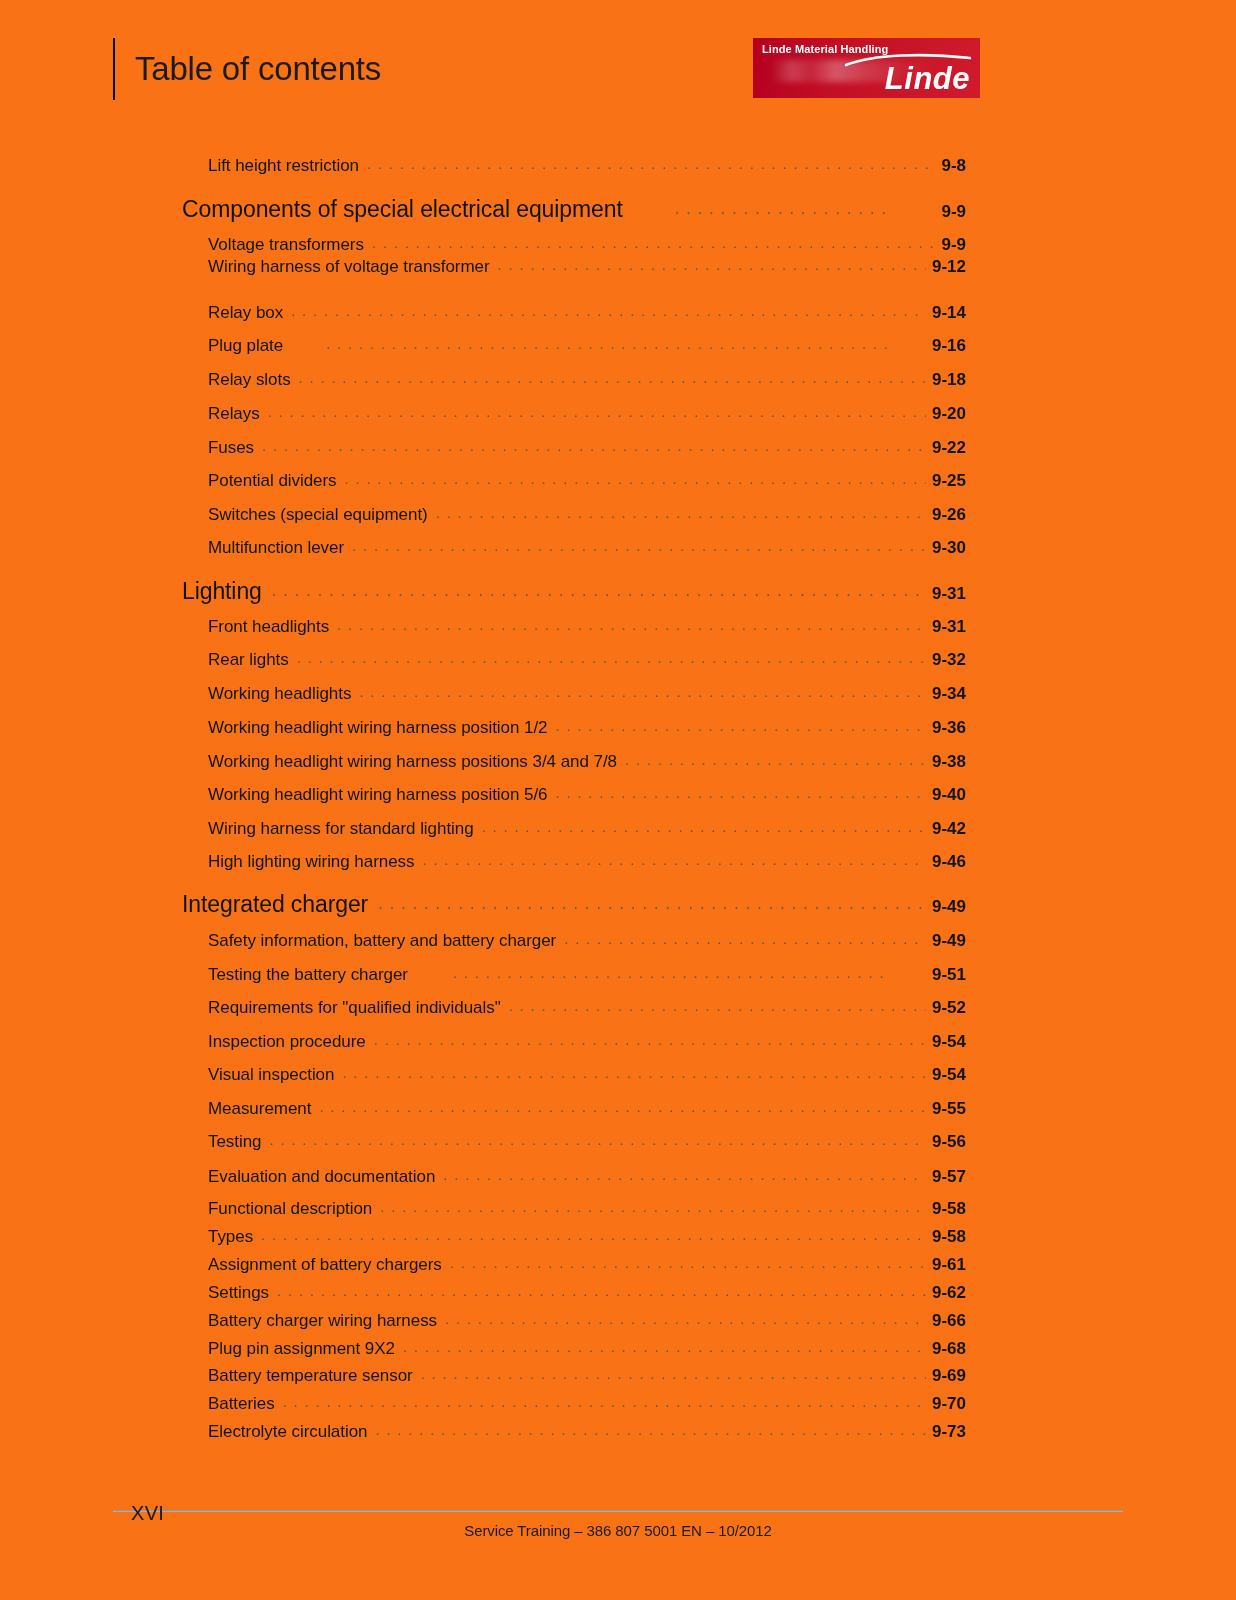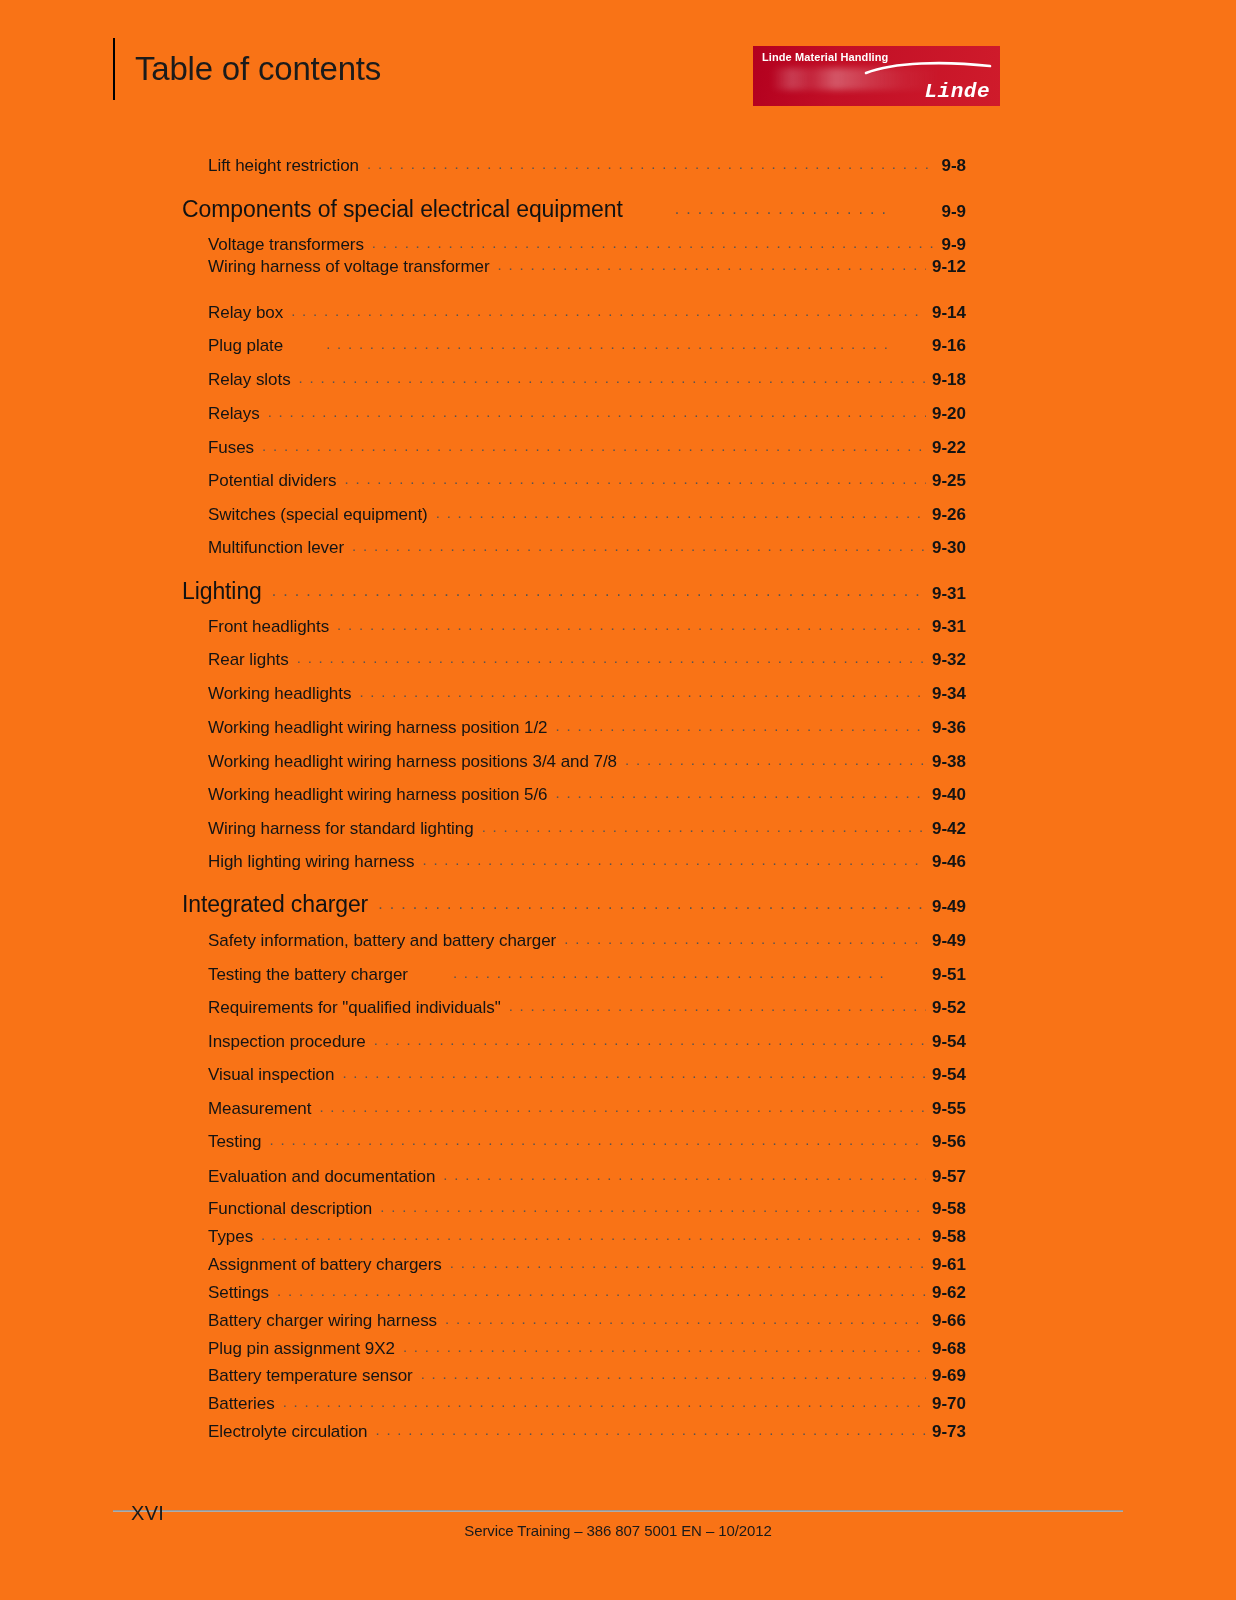--- a/index.html
+++ b/index.html
@@ -49,22 +49,22 @@
     letter-spacing: -0.2px;
     color: #1b1b1b;
     line-height: 62px;
     white-space: nowrap;
   }
 
   
   .logo {
     position: absolute;
     left: 753px;
-    top: 46px;
-    width: 247px;
+    top: 38px;
+    width: 227px;
     height: 60px;
     background: #c8102e;
     background: linear-gradient(100deg, #b3001f 0%, #c20f26 35%, #cf1b2b 100%);
     overflow: hidden;
   }
   .logo-claim {
     position: absolute;
     left: 9px;
     top: 5px;
     font-size: 11px;
@@ -87,24 +87,24 @@
        rgba(255,255,255,0.30) 38%,
        rgba(255,255,255,0.16) 58%,
        rgba(255,255,255,0.06) 78%,
        rgba(255,255,255,0.00) 100%);
     filter: blur(3px);
   }
   .logo-word {
     position: absolute;
     right: 10px;
     bottom: 4px;
-    font-family: Liberation Mono, monospace;
+    font-family: Liberation Sans, sans-serif;
     font-style: italic;
     font-weight: 700;
-    font-size: 21px;
+    font-size: 31px;
     color: #ffffff;
     letter-spacing: 0.5px;
     line-height: 1;
   }
   .logo-swash {
     position: absolute;
     right: 8px;
     bottom: 30px;
     width: 128px;
     height: 16px;

